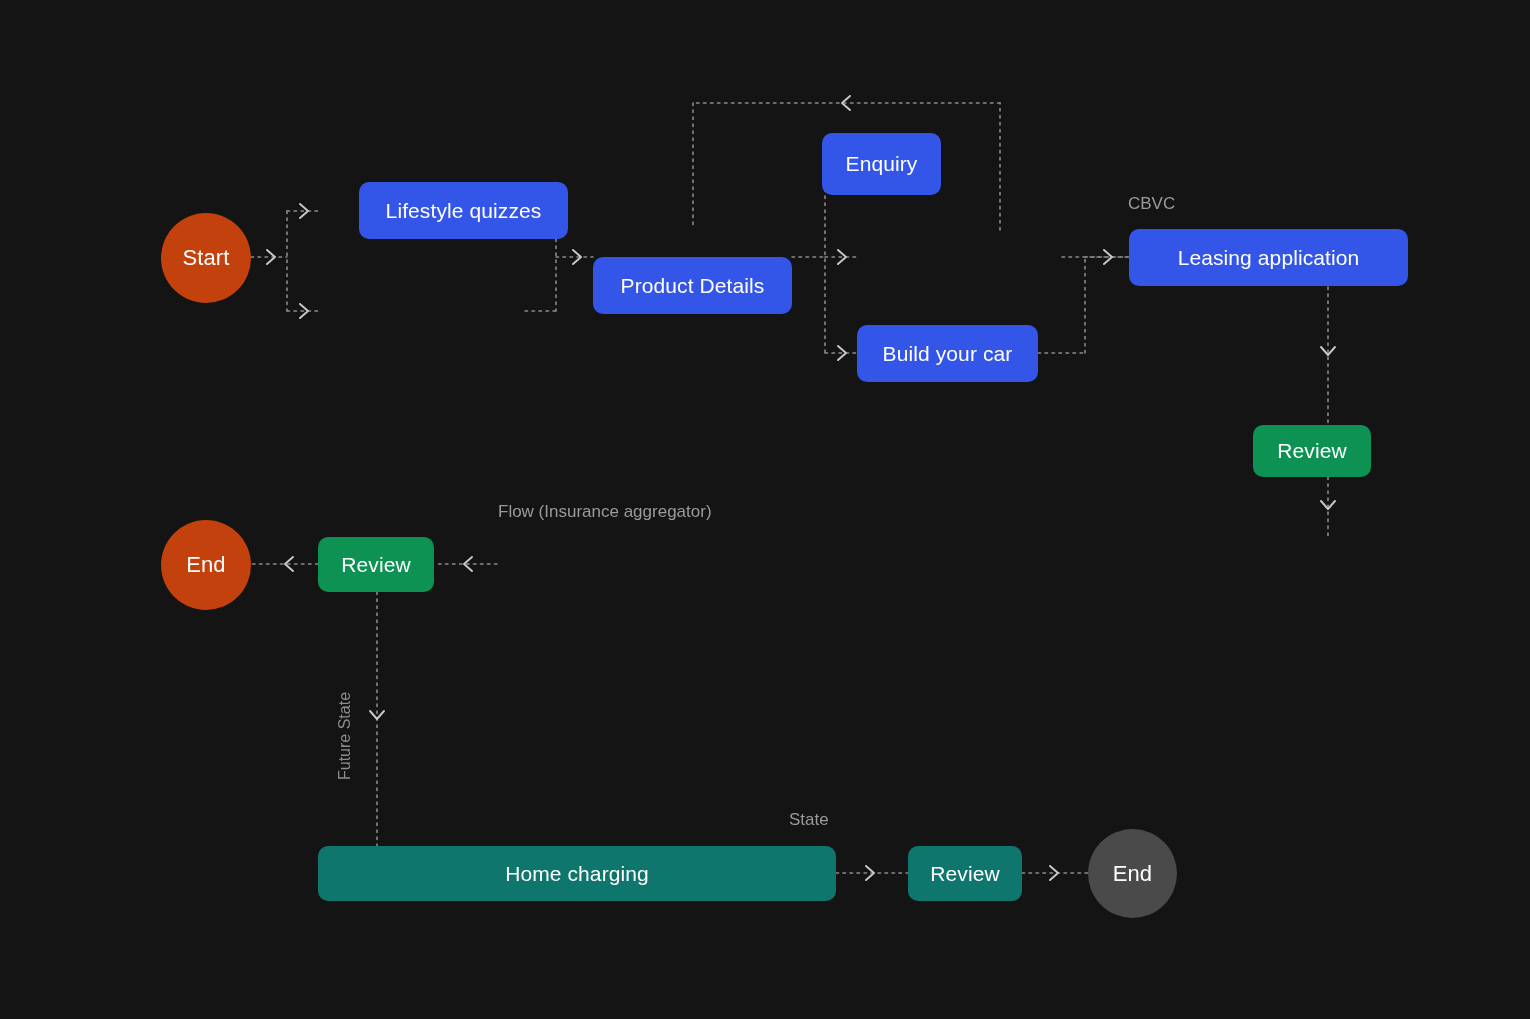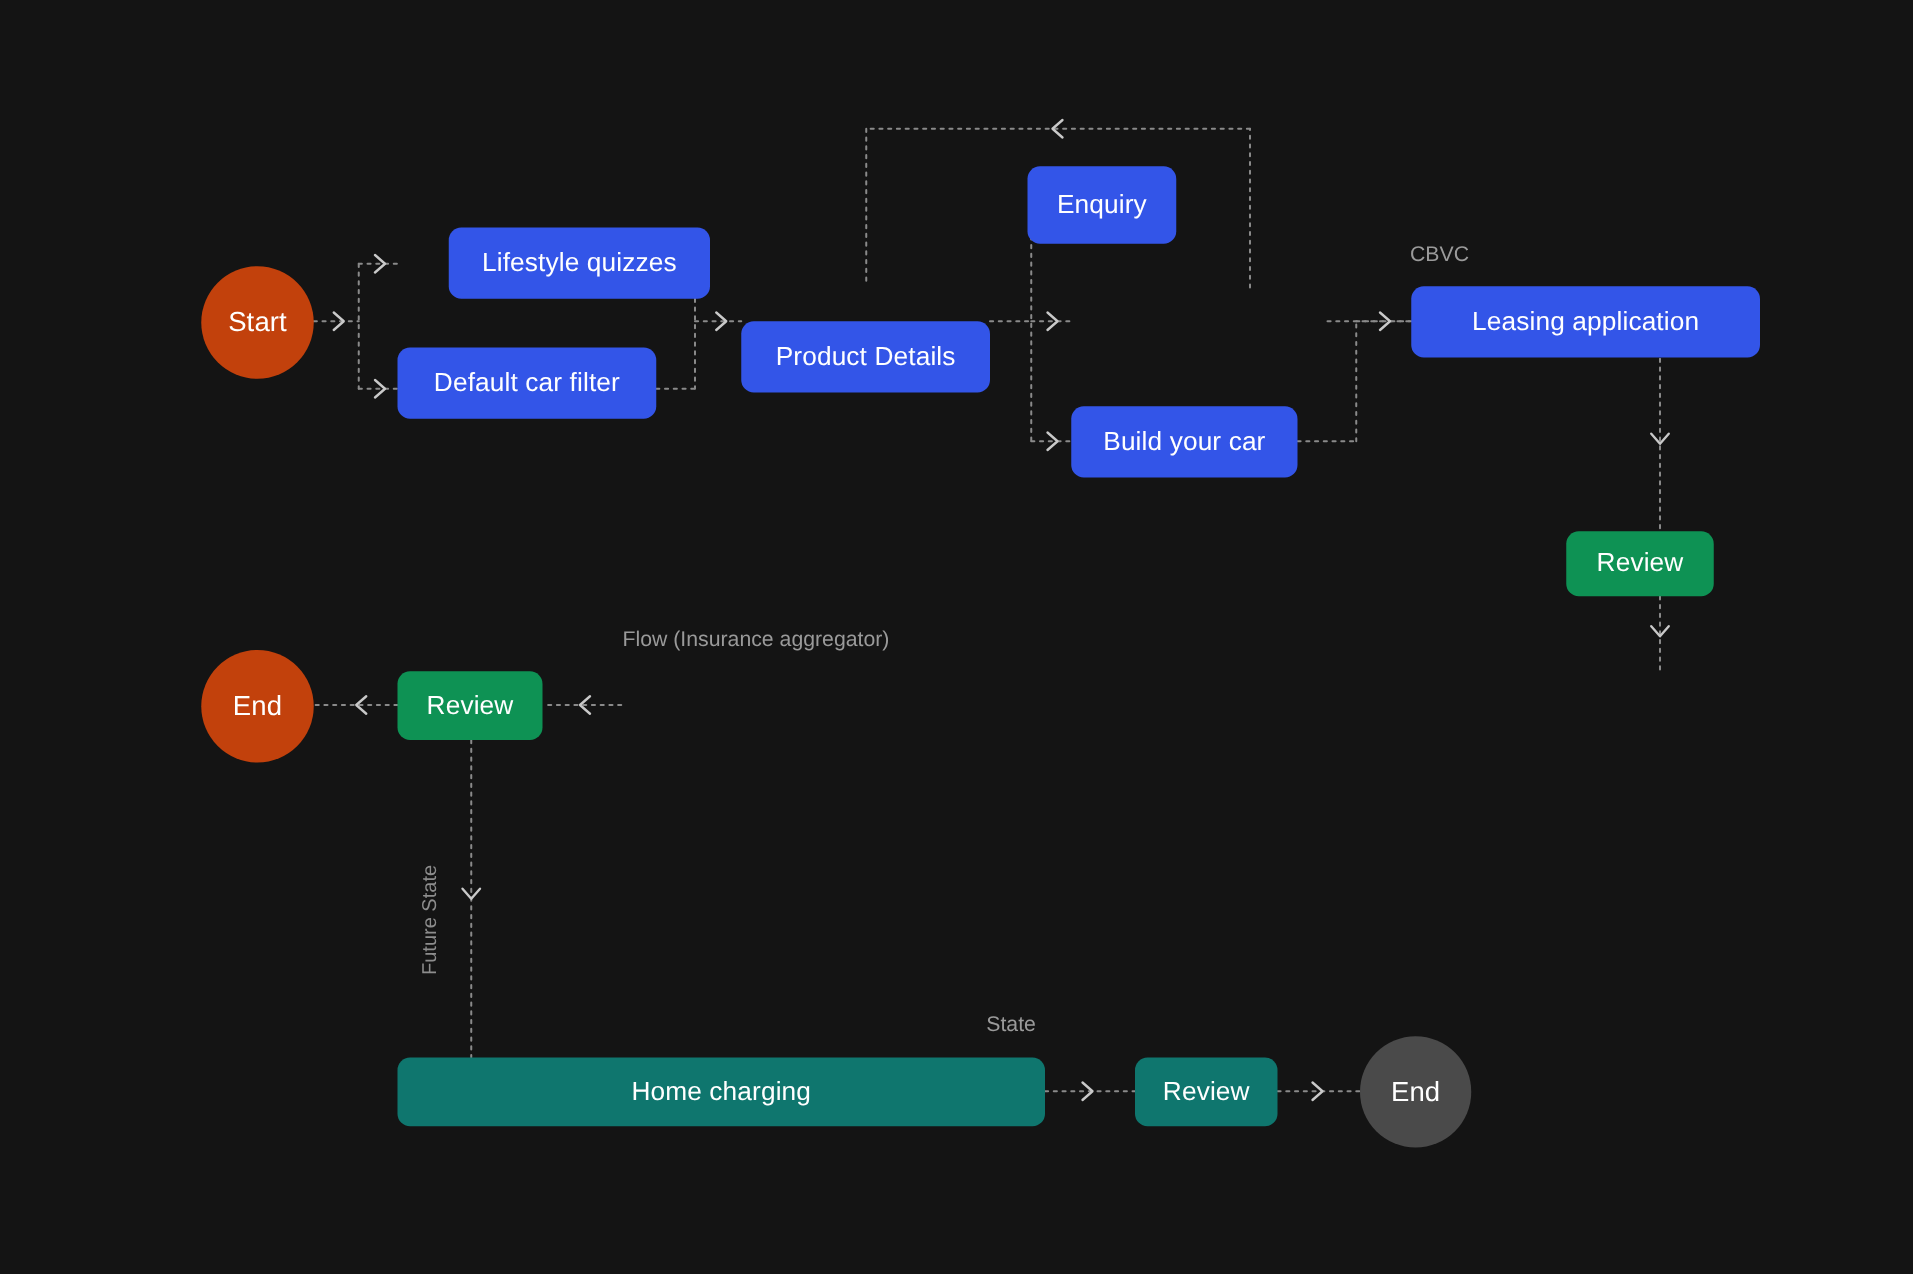--- a/index.html
+++ b/index.html
@@ -142,23 +142,20 @@
   </svg>
 
   <div class="node circle orange" style="left:161px; top:213px; width:90px; height:90px;">
     <span>Start</span>
   </div>
 
   <div class="node blue" style="left:318px; top:182px; width:209px; height:57px;margin-left:41px;">
     <span>Lifestyle quizzes</span>
   </div>
 
-  <div class="node blue" style="left:318px; top:278px; width:207px; height:57px;">
-    <span>Default car filter</span>
-  </div>
 
   <div class="node blue" style="left:593px; top:229px; width:199px; height:57px;margin-top:28px;">
     <span>Product Details</span>
   </div>
 
   <div class="node blue" style="left:822px; top:133px; width:119px; height:62px;">
     <span>Enquiry</span>
   </div>
 
 

